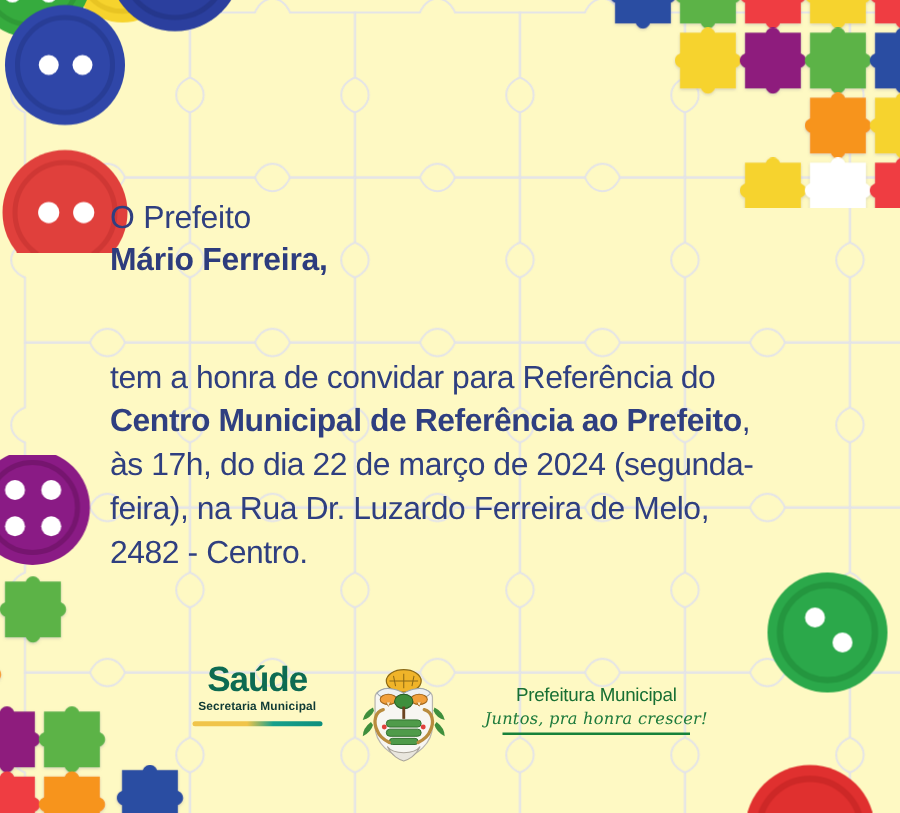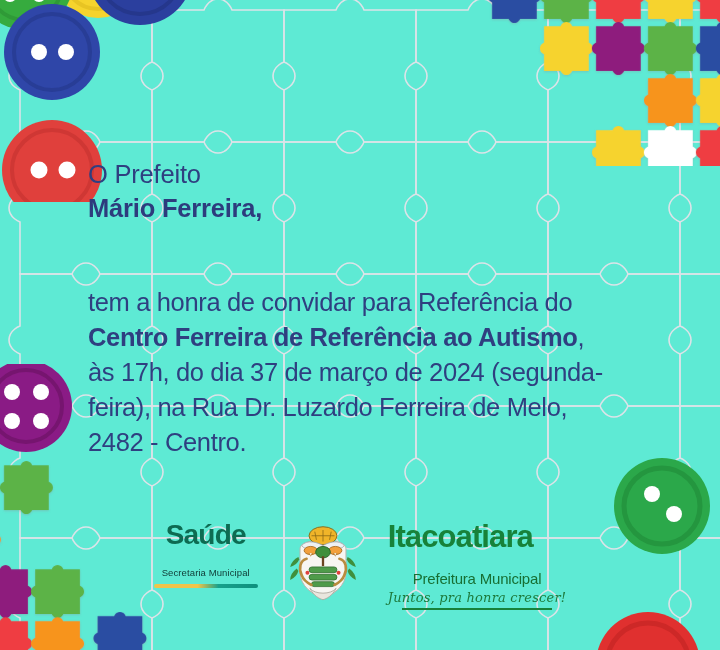--- a/index.html
+++ b/index.html
@@ -13,21 +13,21 @@
 
   body {
     font-family: "Liberation Sans", sans-serif;
     background: #f2f2f5;
   }
 
   #poster {
     position: relative;
     width: 720px;
     height: 650px;
-    background: #5eead4;
+    background: #fef9c3;
     overflow: hidden;
   }
 
   
   .bg-puzzle {
     position: absolute;
     inset: 0;
     z-index: 0;
     pointer-events: none;
   }
@@ -86,24 +86,24 @@
   .saude-logo { text-align: center; padding-bottom: 4px; }
   .saude-word {
     font-size: 28px;
     font-weight: 700;
     color: #0d6b52;
     letter-spacing: -0.8px;
     line-height: 1;
   }
   .saude-sub {
     font-size: 9.5px;
-    font-weight: 400;
+    font-weight: 700;
     color: #0f3a35;
     letter-spacing: 0.1px;
-    margin-top: 18px;
+    margin-top: 2px;
   }
   .saude-bar {
     margin-top: 6px;
     height: 3.5px;
     width: 104px;
     background: linear-gradient(90deg,#f0c44a 0%, #f0c44a 42%, #17a08b 62%, #0e8f7d 100%);
     border-radius: 2px;
   }
 
   .crest { width: 82px; height: 82px; flex: 0 0 auto; }
@@ -329,21 +329,21 @@
     </g>
   </svg>
 
   <div class="content">
 
     <div class="salutation">
       <div>O Prefeito</div>
       <div class="name">Mário Ferreira,</div>
     </div>
 
-    <div class="body-text"><span>tem a honra de convidar para Referência do </span><b>Centro Ferreira de Referência ao Autismo</b><span>, às 17h, do dia 37 de março de 2024 (segunda-feira), na Rua Dr. Luzardo Ferreira de Melo, 2482 - Centro.</span></div>
+    <div class="body-text"><span>tem a honra de convidar para Referência do </span><b>Centro Municipal de Referência ao Prefeito</b><span>, às 17h, do dia 22 de março de 2024 (segunda-feira), na Rua Dr. Luzardo Ferreira de Melo, 2482 - Centro.</span></div>
   </div>
 
   <div class="footer">
 
     <div class="saude-logo">
       <div class="saude-word">Saúde</div>
       <div class="saude-sub">Secretaria Municipal</div>
       <div class="saude-bar"></div>
     </div>
 
@@ -385,21 +385,20 @@
         <path d="M82,58 q8,6 8,14 q-8,-4 -10,-11 Z"></path>
       </g>
 
       <circle cx="31" cy="63" r="2.4" fill="#e0403c"></circle>
       <circle cx="69" cy="63" r="2.4" fill="#e0403c"></circle>
 
       <path d="M34,82 C40,90 60,90 66,82 C62,91 54,95 50,96 C46,95 38,91 34,82 Z" fill="#e9e6de" stroke="#a9a49a" stroke-width="1"></path>
     </svg>
 
     <div class="itaco-logo">
-      <div class="itaco-word">Itacoatiara</div>
       <div class="itaco-sub">Prefeitura Municipal</div>
       <div class="itaco-slogan">Juntos, pra honra crescer!</div>
       <div class="itaco-rule"></div>
     </div>
 
   </div>
 
 </div>
 
 </body></html>

